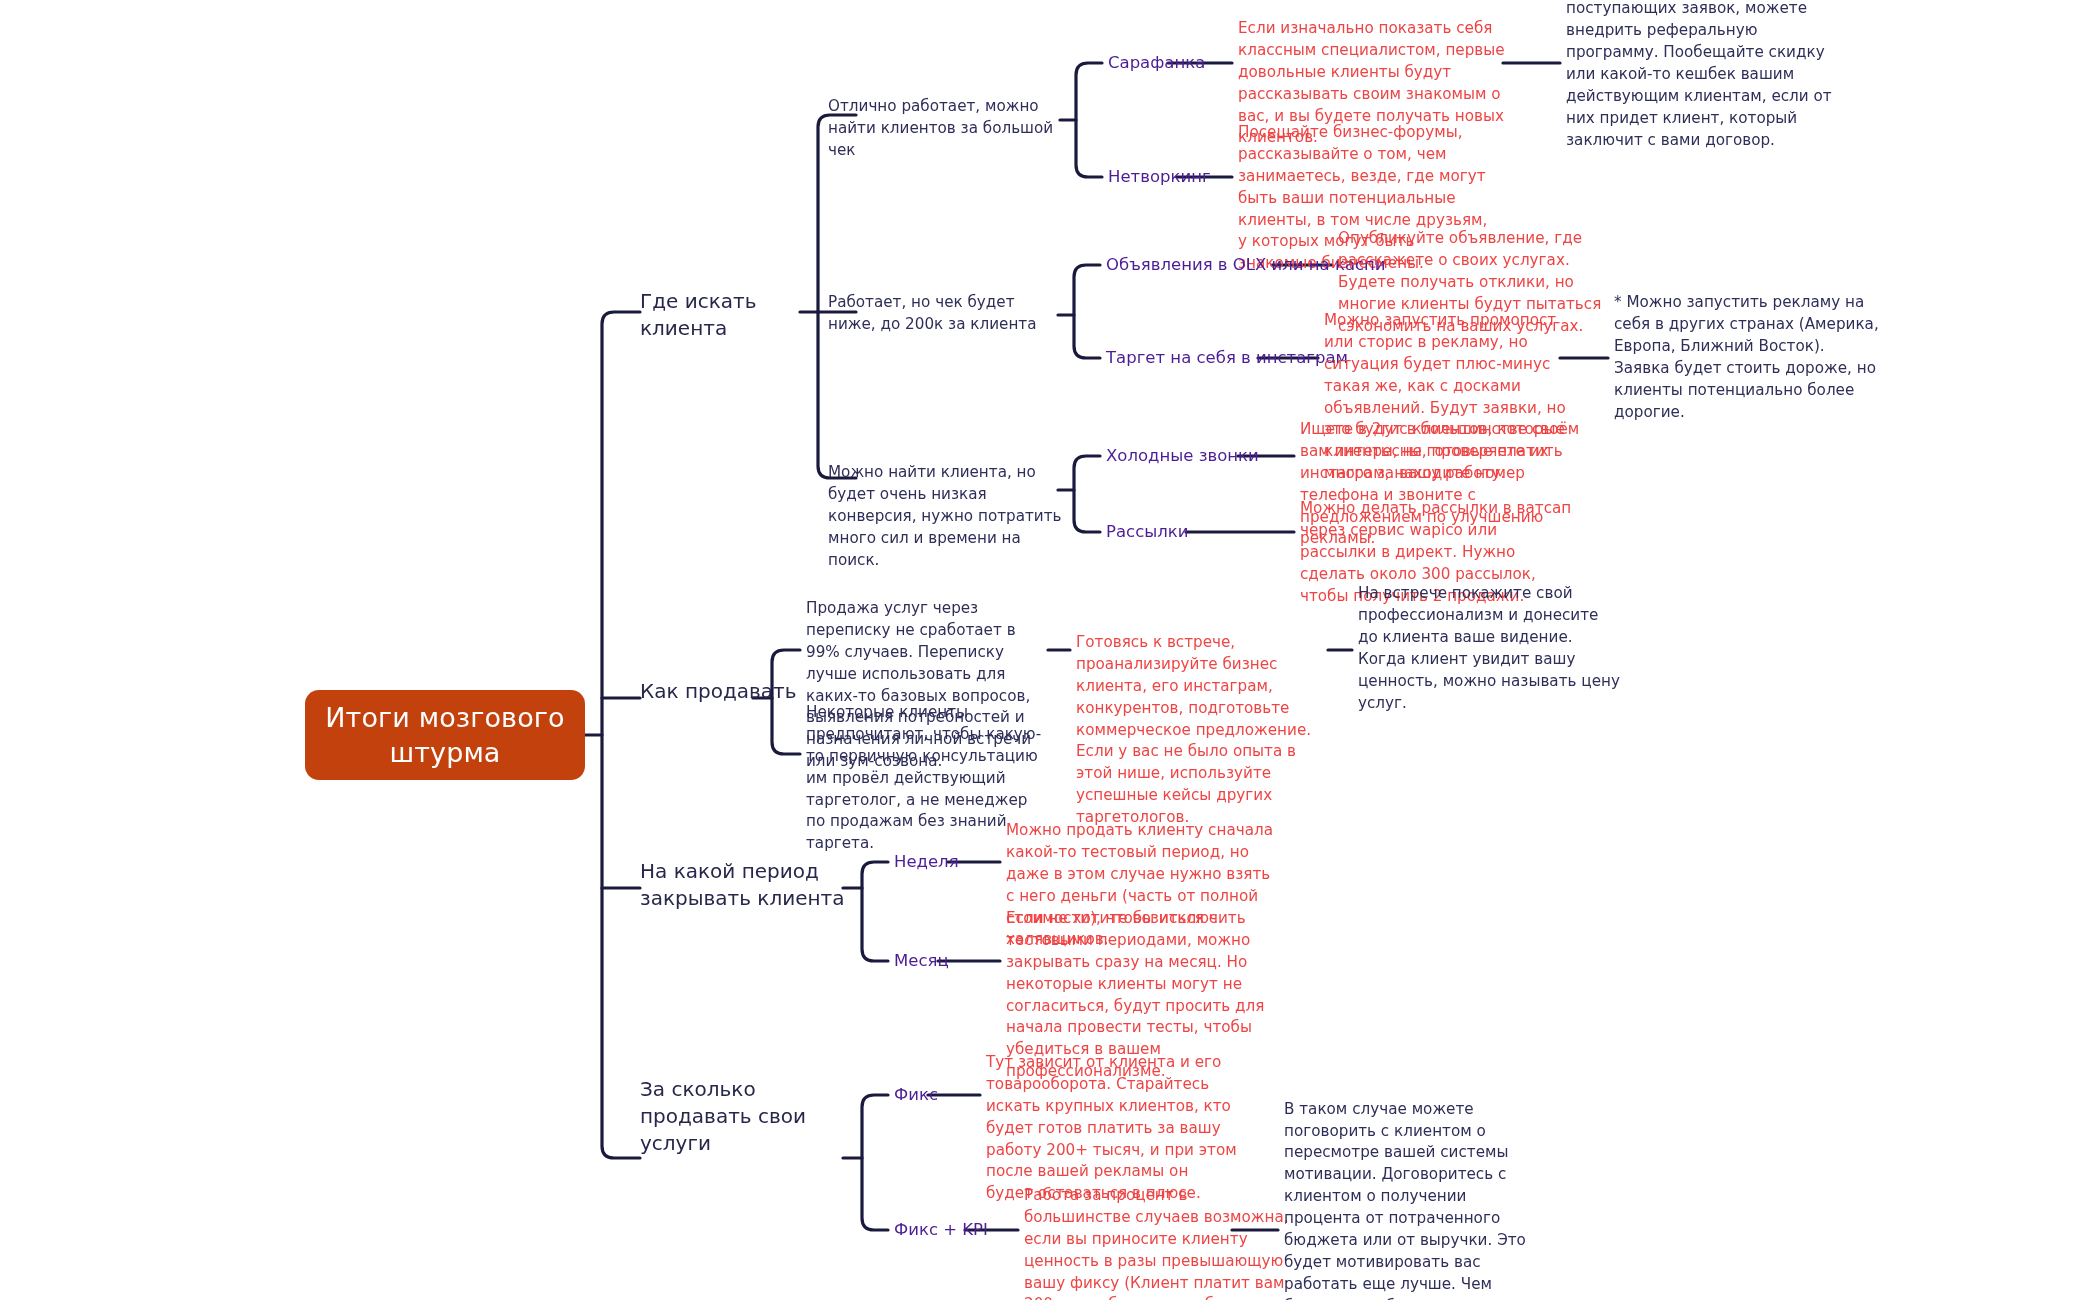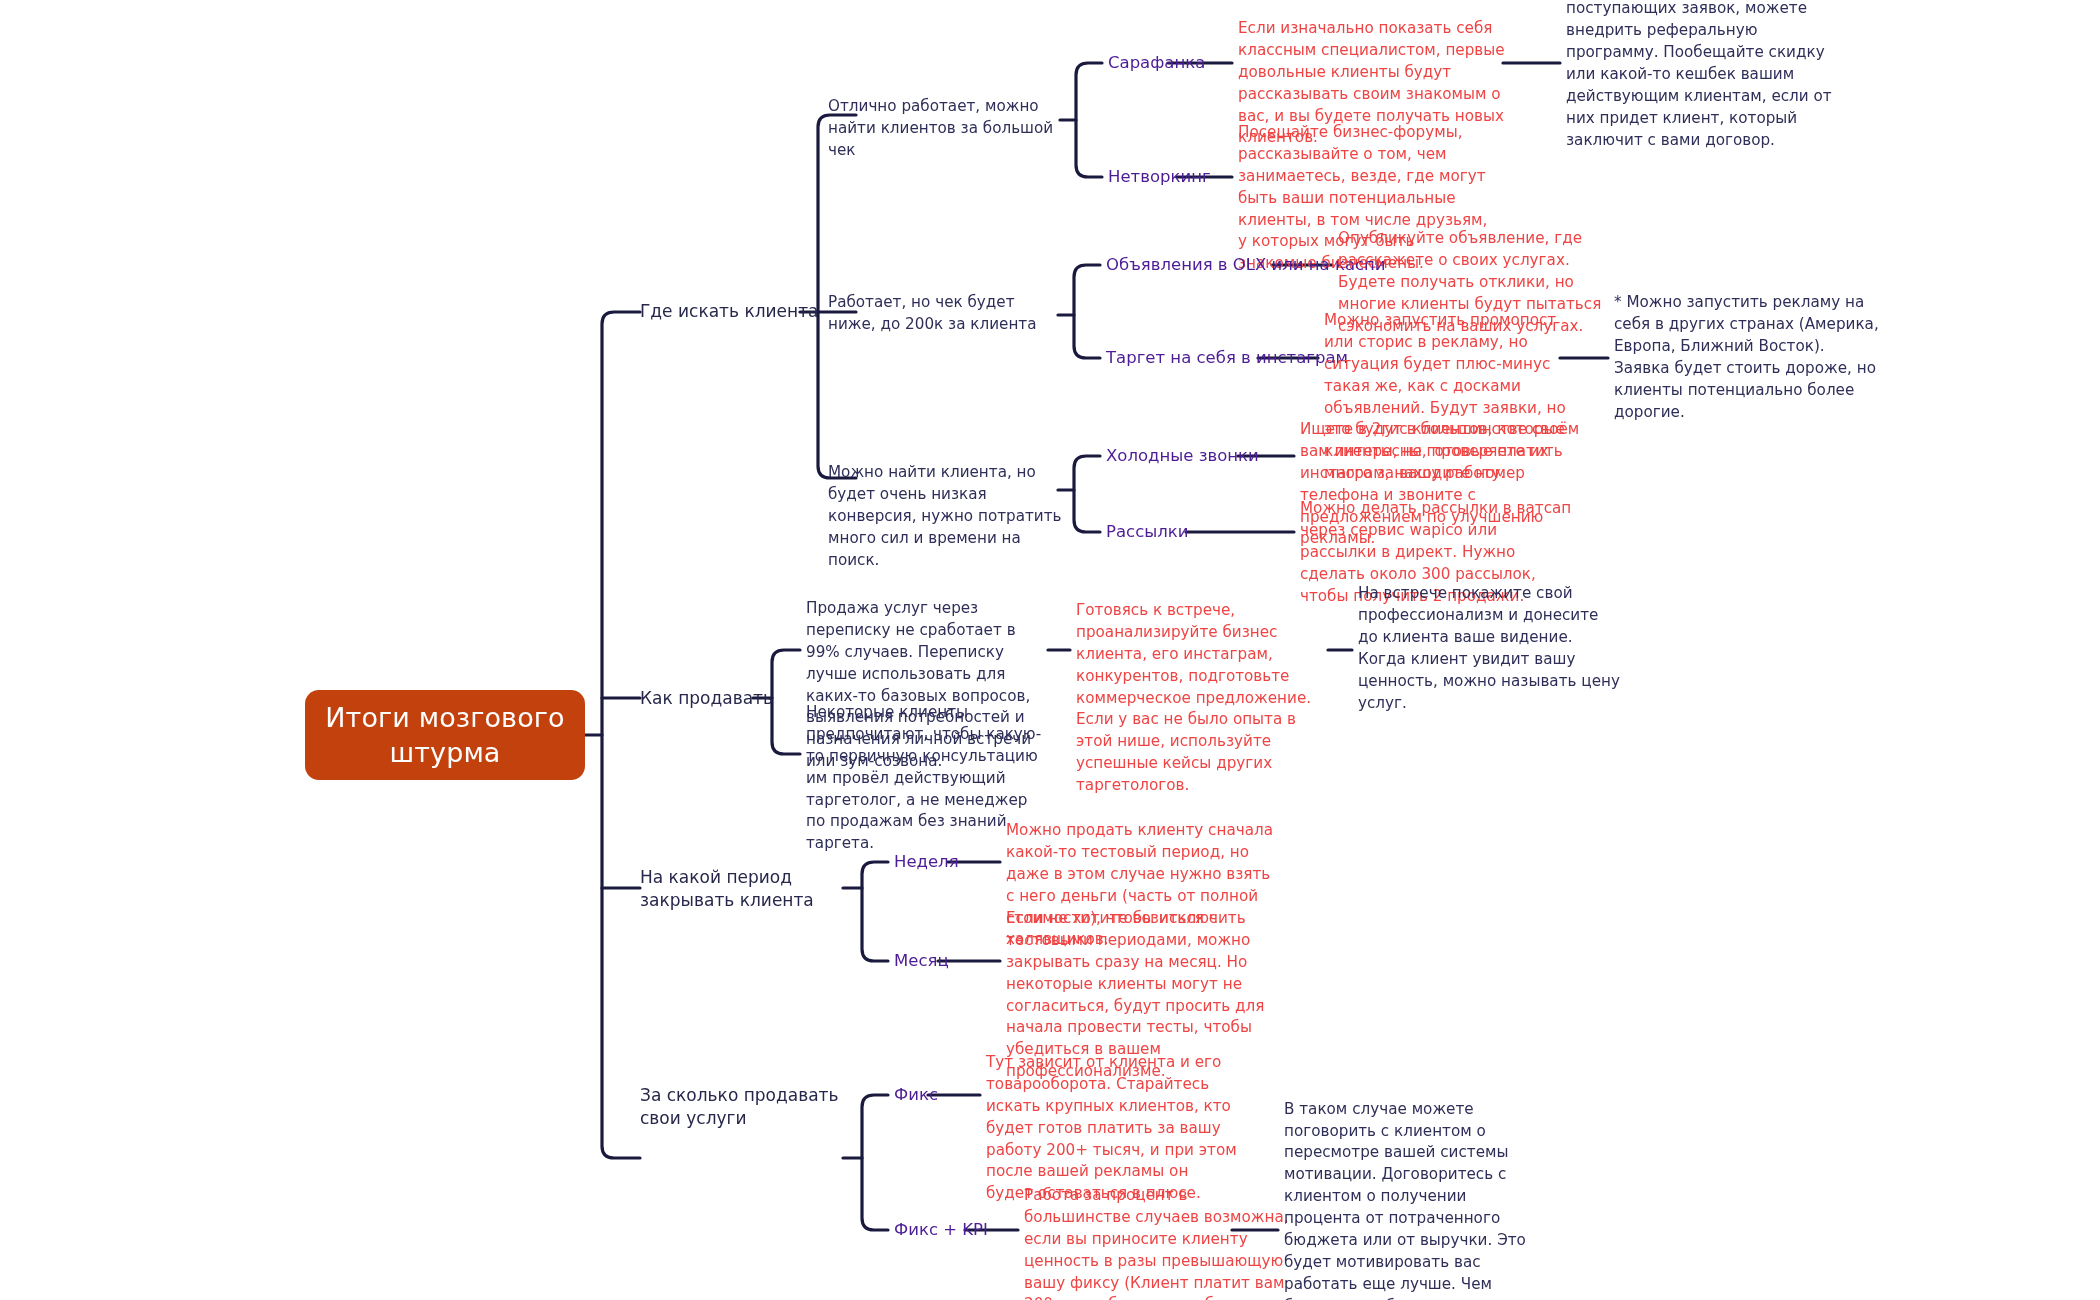--- a/index.html
+++ b/index.html
@@ -41,25 +41,25 @@
     align-items: center;
     justify-content: center;
     text-align: center;
     font-size: 27px;
     line-height: 1.30;
     padding: 10px 18px;
     letter-spacing: 0.1px;
   }
   
   .lvl1 {
-    font-size: 17px;
+    font-size: 20px;
     line-height: 1.36;
     color: #27274c;
     display: flex;
-    align-items: center;
+    align-items: flex-start;
   }
   
   .lvl2 {
     font-size: 15.2px;
     line-height: 1.44;
     color: #2e2e59;
     display: flex;
   }
   
   .lvl3 {
@@ -240,21 +240,21 @@
   </div>
 
   <div class="node lvl4" style="left:1300px; top:498px; width:272px; height:74px;">
     <span class="tx">Можно делать рассылки в ватсап через сервис wapico или рассылки в директ. Нужно сделать около 300 рассылок, чтобы получить 2 продажи.</span>
   </div>
 
   <div class="node lvl2" style="left:806px; top:598px; width:248px; height:104px;">
     <span class="tx">Продажа услуг через переписку не сработает в 99% случаев. Переписку лучше использовать для каких-то базовых вопросов, выявления потребностей и назначения личной встречи или зум-созвона.</span>
   </div>
 
-  <div class="node lvl4" style="left:1076px; top:600px; width:258px; height:100px;">
+  <div class="node lvl4" style="left:1076px; top:632px; width:258px; height:100px;">
     <span class="tx">Готовясь к встрече, проанализируйте бизнес клиента, его инстаграм, конкурентов, подготовьте коммерческое предложение. Если у вас не было опыта в этой нише, используйте успешные кейсы других таргетологов.</span>
   </div>
 
   <div class="node lvl5" style="left:1358px; top:608px; width:264px; height:82px;">
     <span class="tx">На встрече покажите свой профессионализм и донесите до клиента ваше видение. Когда клиент увидит вашу ценность, можно называть цену услуг.</span>
   </div>
 
   <div class="node lvl2" style="left:806px; top:702px; width:240px; height:104px;">
     <span class="tx">Некоторые клиенты предпочитают, чтобы какую-то первичную консультацию им провёл действующий таргетолог, а не менеджер по продажам без знаний таргета.</span>
   </div>

